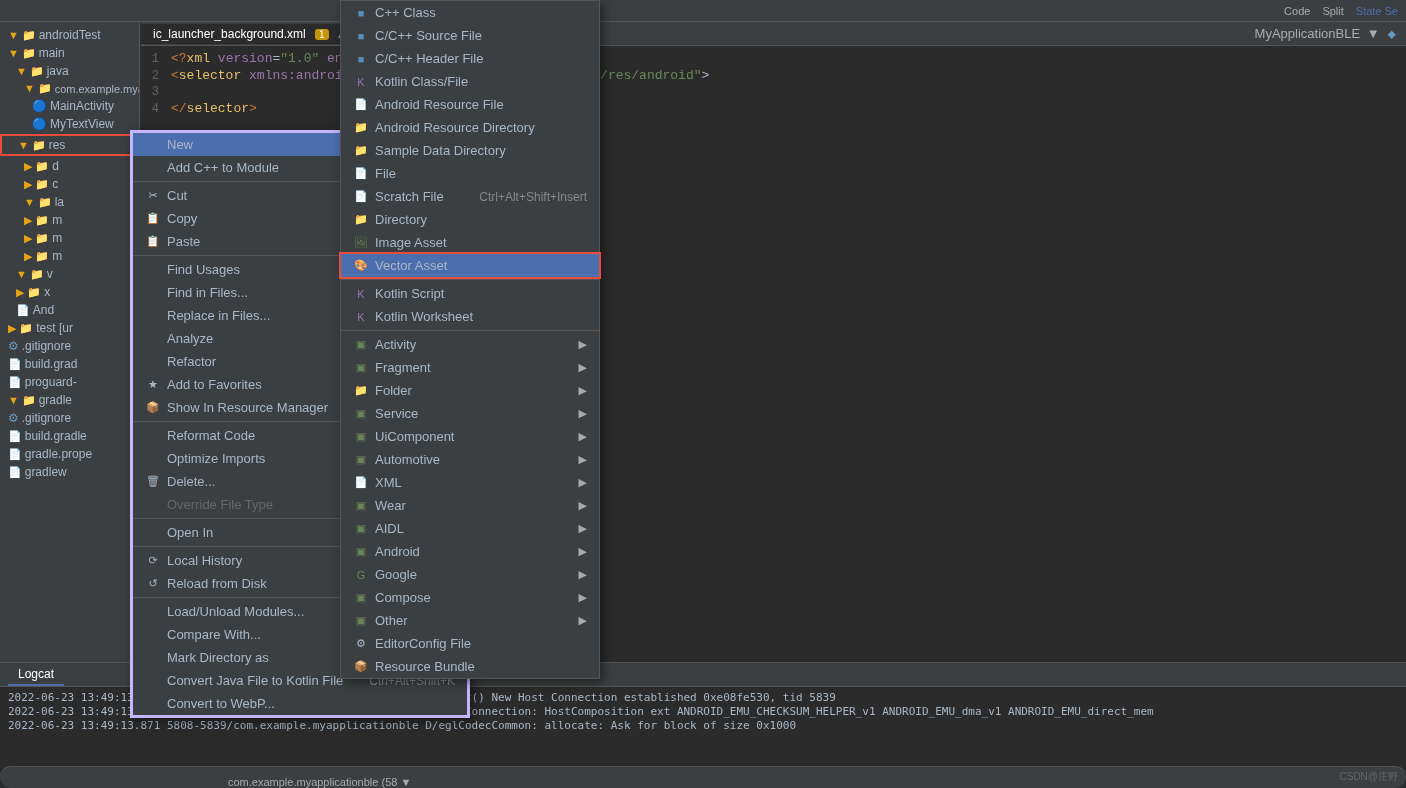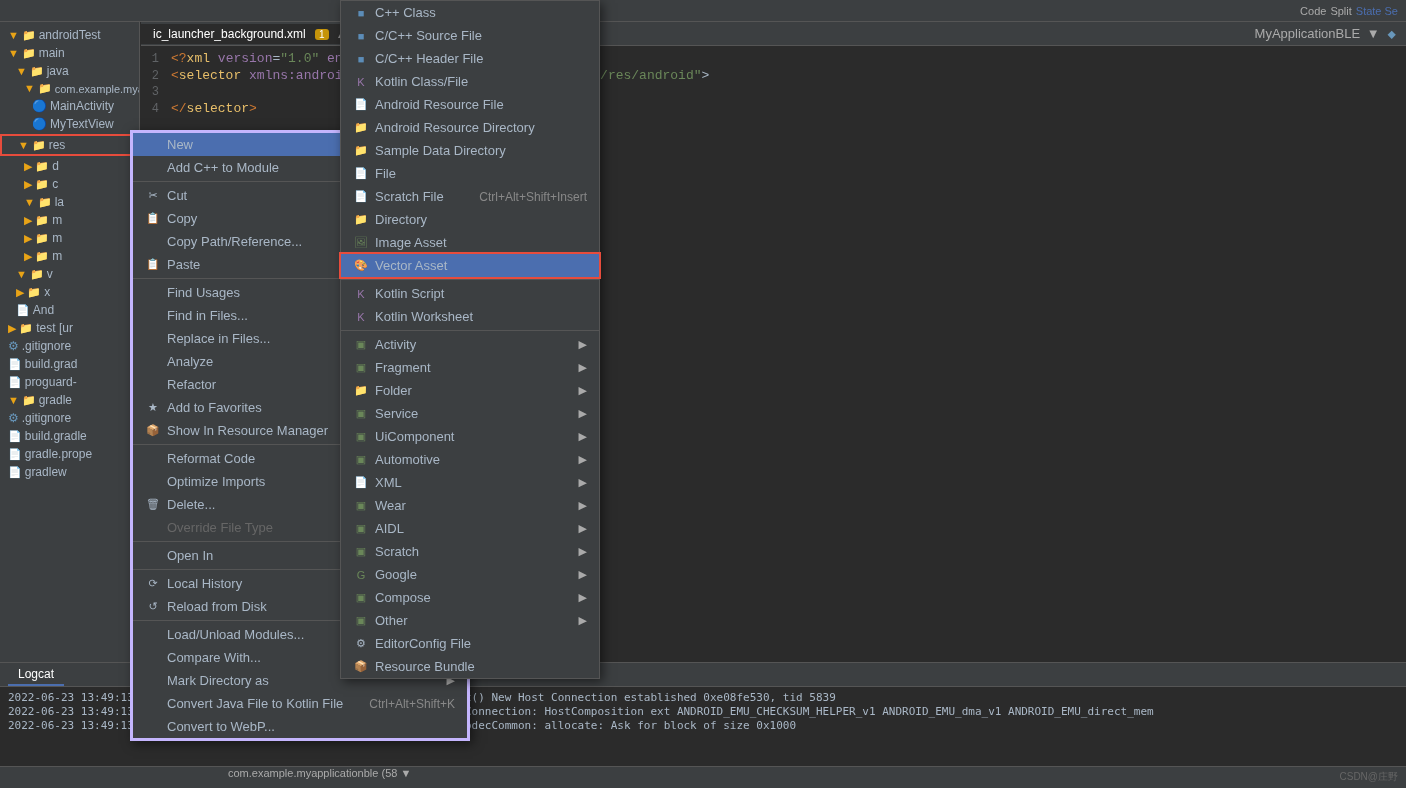--- a/index.html
+++ b/index.html
@@ -156,24 +156,25 @@
     .file2-icon { color: #a9b7c6; }
 
     
     .status-bar {
       position: absolute;
       bottom: 0; left: 0; right: 0;
       height: 22px;
       background: #3c3f41;
       border-top: 1px solid #555;
       display: flex;
-      align-items: flex-start;
+      align-items: flex-end;
       padding: 0 8px;
       font-size: 11px;
       color: #aaa;
+      border-radius: 11px;
     }
 
     
     .log-panel {
       position: absolute;
       bottom: 22px;
       left: 0; right: 0;
       height: 80px;
       background: #2b2b2b;
       border-top: 1px solid #555;
@@ -269,21 +270,21 @@
       padding: 0 4px;
       font-size: 10px;
       margin-left: 6px;
     }
   </style>
 </head>
 <body>
 
 <div class="top-bar">
   <span style="flex:1"></span>
-  <span style="display:flex;gap:4px;">
+  <span style="display:flex;gap:12px;">
     <span style="cursor:pointer;color:#aaa;">Code</span>
     <span style="cursor:pointer;color:#aaa;">Split</span>
     <span style="cursor:pointer;color:#4b6eaf;">State Se</span>
   </span>
 </div>
 
 <div class="file-tree">
 
   <div class="tree-item tree-indent-1">
     <span class="folder-icon">▼ 📁</span>
@@ -459,24 +460,20 @@
     <span class="menu-icon">✂</span>
     <span class="menu-item-label">Cut</span>
     <span class="menu-shortcut">Ctrl+X</span>
   </div>
   <div class="menu-item">
     <span class="menu-icon">📋</span>
     <span class="menu-item-label">Copy</span>
     <span class="menu-shortcut">Ctrl+C</span>
   </div>
   <div class="menu-item">
-    <span class="menu-icon"></span>
-    <span class="menu-item-label">Copy Path/Reference...</span>
-  </div>
-  <div class="menu-item">
     <span class="menu-icon">📋</span>
     <span class="menu-item-label">Paste</span>
     <span class="menu-shortcut">Ctrl+V</span>
   </div>
   <div class="menu-separator"></div>
   <div class="menu-item">
     <span class="menu-icon"></span>
     <span class="menu-item-label">Find Usages</span>
     <span class="menu-shortcut">Alt+F7</span>
   </div>
@@ -672,21 +669,21 @@
     <span class="menu-item-label">Wear</span>
     <span class="menu-arrow">▶</span>
   </div>
   <div class="menu-item">
     <span class="menu-icon android-icon">▣</span>
     <span class="menu-item-label">AIDL</span>
     <span class="menu-arrow">▶</span>
   </div>
   <div class="menu-item">
     <span class="menu-icon android-icon">▣</span>
-    <span class="menu-item-label">Scratch</span>
+    <span class="menu-item-label">Android</span>
     <span class="menu-arrow">▶</span>
   </div>
   <div class="menu-item">
     <span class="menu-icon android-icon">G</span>
     <span class="menu-item-label">Google</span>
     <span class="menu-arrow">▶</span>
   </div>
   <div class="menu-item">
     <span class="menu-icon android-icon">▣</span>
     <span class="menu-item-label">Compose</span>

